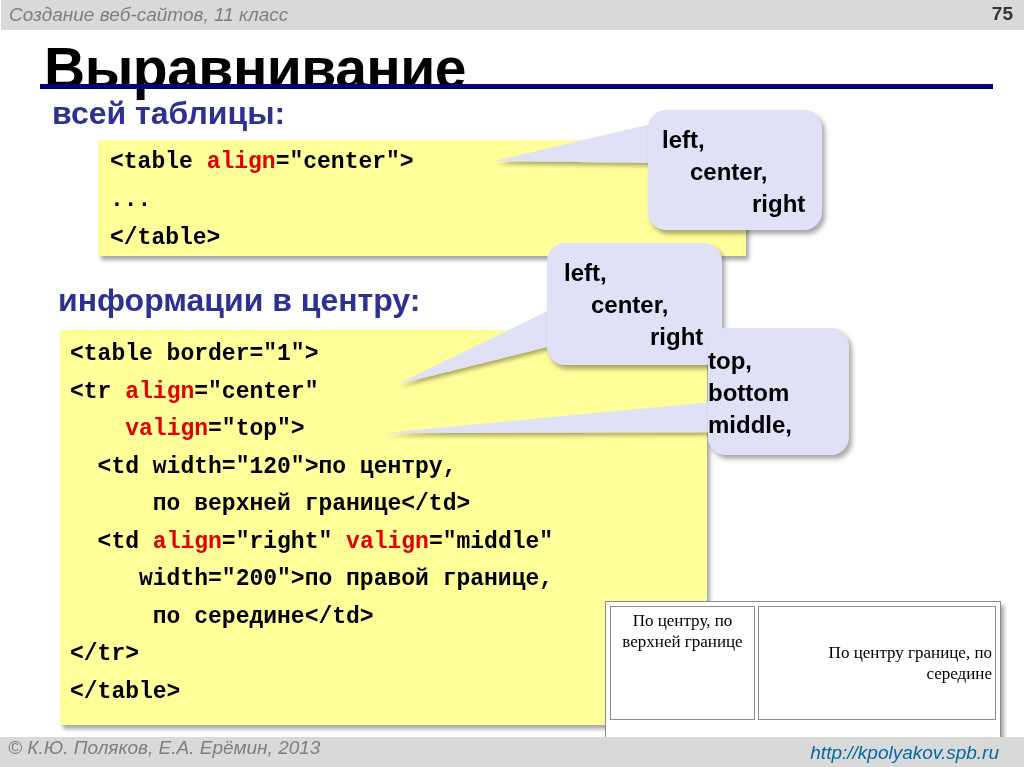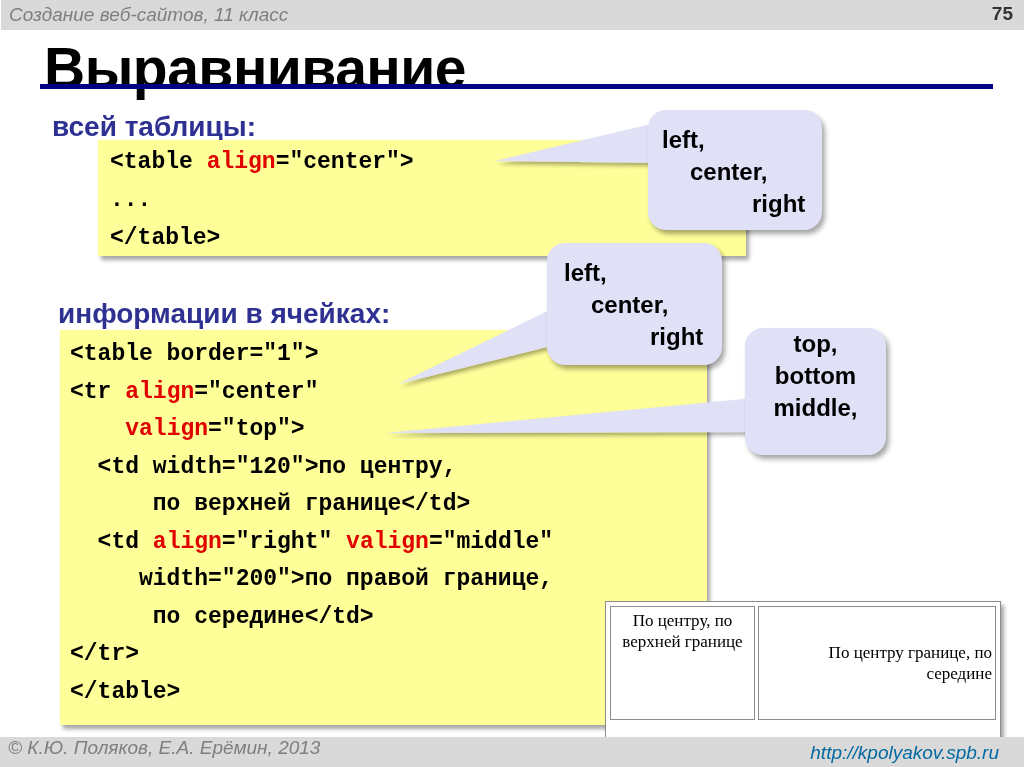--- a/index.html
+++ b/index.html
@@ -6,21 +6,21 @@
   html, body { width: 1024px; height: 767px; overflow: hidden; background: #ffffff; }
   body { position: relative; font-family: "Liberation Sans", sans-serif; }
 
   .topbar { position: absolute; left: 1px; top: 0; width: 1024px; height: 30px; background: #d9d9d9; }
   .course { position: absolute; left: 8px; top: 4px; font-size: 19px; font-style: italic; color: #7f7f7f; }
   .pagenum { position: absolute; right: 12px; top: 3px; font-size: 19px; font-weight: bold; color: #333333; }
 
   .title { position: absolute; left: 44px; top: 35px; font-size: 57px; font-weight: bold; color: #000000; letter-spacing: -0.5px; }
   .title-rule { position: absolute; left: 40px; top: 84px; width: 953px; height: 5px; background: #000080; }
 
-  .subhead { position: absolute; font-size: 28px; font-weight: bold; color: #2e3192; margin-top: 16px; }
+  .subhead { position: absolute; font-size: 32px; font-weight: bold; color: #2e3192; }
 
   .codebox { position: absolute; background: #ffff99; box-shadow: 3px 4px 4px rgba(0,0,0,0.35); }
   .code { position: absolute; font-family: "Liberation Mono", monospace; font-weight: bold; font-size: 23px; color: #000000; white-space: pre; line-height: 38px; }
   .kw { color: #e00000; }
 
   .callout { position: absolute; background: #e0e0f7; border-radius: 18px; box-shadow: 3px 4px 5px rgba(0,0,0,0.35); font-size: 24px; color: #000000; line-height: 32px; }
   .callout span { display: block; font-weight: bold; }
 
   svg.tails { position: absolute; left: 0; top: 0; width: 1024px; height: 767px; pointer-events: none; }
 
@@ -43,21 +43,21 @@
 
 <div class="title">Выравнивание</div>
 <div class="title-rule"></div>
 
 <div class="subhead" style="left:52px; top:95px;">всей таблицы:</div>
 
 <div class="codebox" style="left:98px; top:140px; width:648px; height:116px;">
   <div class="code" id="code1" style="left:12px; top:3px;"><div><span>&lt;table </span><span class="kw">align</span><span>="center"&gt;</span></div><div><span>...</span></div><div><span>&lt;/table&gt;</span></div></div>
 </div>
 
-<div class="subhead" style="left:58px; top:282px;">информации в ячейках:</div>
+<div class="subhead" style="left:58px; top:282px;">информации в центру:</div>
 
 <div class="codebox" style="left:60px; top:330px; width:647px; height:395px;">
   <div class="code" id="code2" style="left:10px; top:6px; line-height:37.5px;"><div><span>&lt;table border="1"&gt;</span></div><div><span>&lt;tr </span><span class="kw">align</span><span>="center"</span></div><div><span>    </span><span class="kw">valign</span><span>="top"&gt;</span></div><div><span>  &lt;td width="120"&gt;по центру,</span></div><div><span>      по верхней границе&lt;/td&gt;</span></div><div><span>  &lt;td </span><span class="kw">align</span><span>="right" </span><span class="kw">valign</span><span>="middle"</span></div><div><span>     width="200"&gt;по правой границе,</span></div><div><span>      по середине&lt;/td&gt;</span></div><div><span>&lt;/tr&gt;</span></div><div><span>&lt;/table&gt;</span></div></div>
 </div>
 
 <svg class="tails" viewBox="0 0 1024 767">
   <defs>
     <filter id="sh" x="-10%" y="-50%" width="130%" height="250%">
       <feDropShadow dx="2" dy="3" stdDeviation="2" flood-color="#000" flood-opacity="0.35"></feDropShadow>
     </filter>
@@ -72,21 +72,21 @@
   <span style="padding-left:42px;">center,</span>
   <span style="padding-left:104px;">right</span>
 </div>
 
 <div class="callout" style="left:547px; top:243px; width:175px; height:122px;">
   <span style="padding-left:17px; padding-top:14px;">left,</span>
   <span style="padding-left:44px;">center,</span>
   <span style="padding-left:103px;">right</span>
 </div>
 
-<div class="callout" style="left:745px; top:328px; width:141px; height:127px; text-align:center; ">
+<div class="callout" style="left:708px; top:328px; width:141px; height:127px; text-align:left; padding-top:17px;">
   <span>top,</span>
   <span>bottom</span>
   <span>middle,</span>
 </div>
 
 <div class="demo">
   <div class="cell cell1">По центру, по верхней границе</div>
   <div class="cell cell2">
     <span>По центру границе, по середине</span>
   </div>

